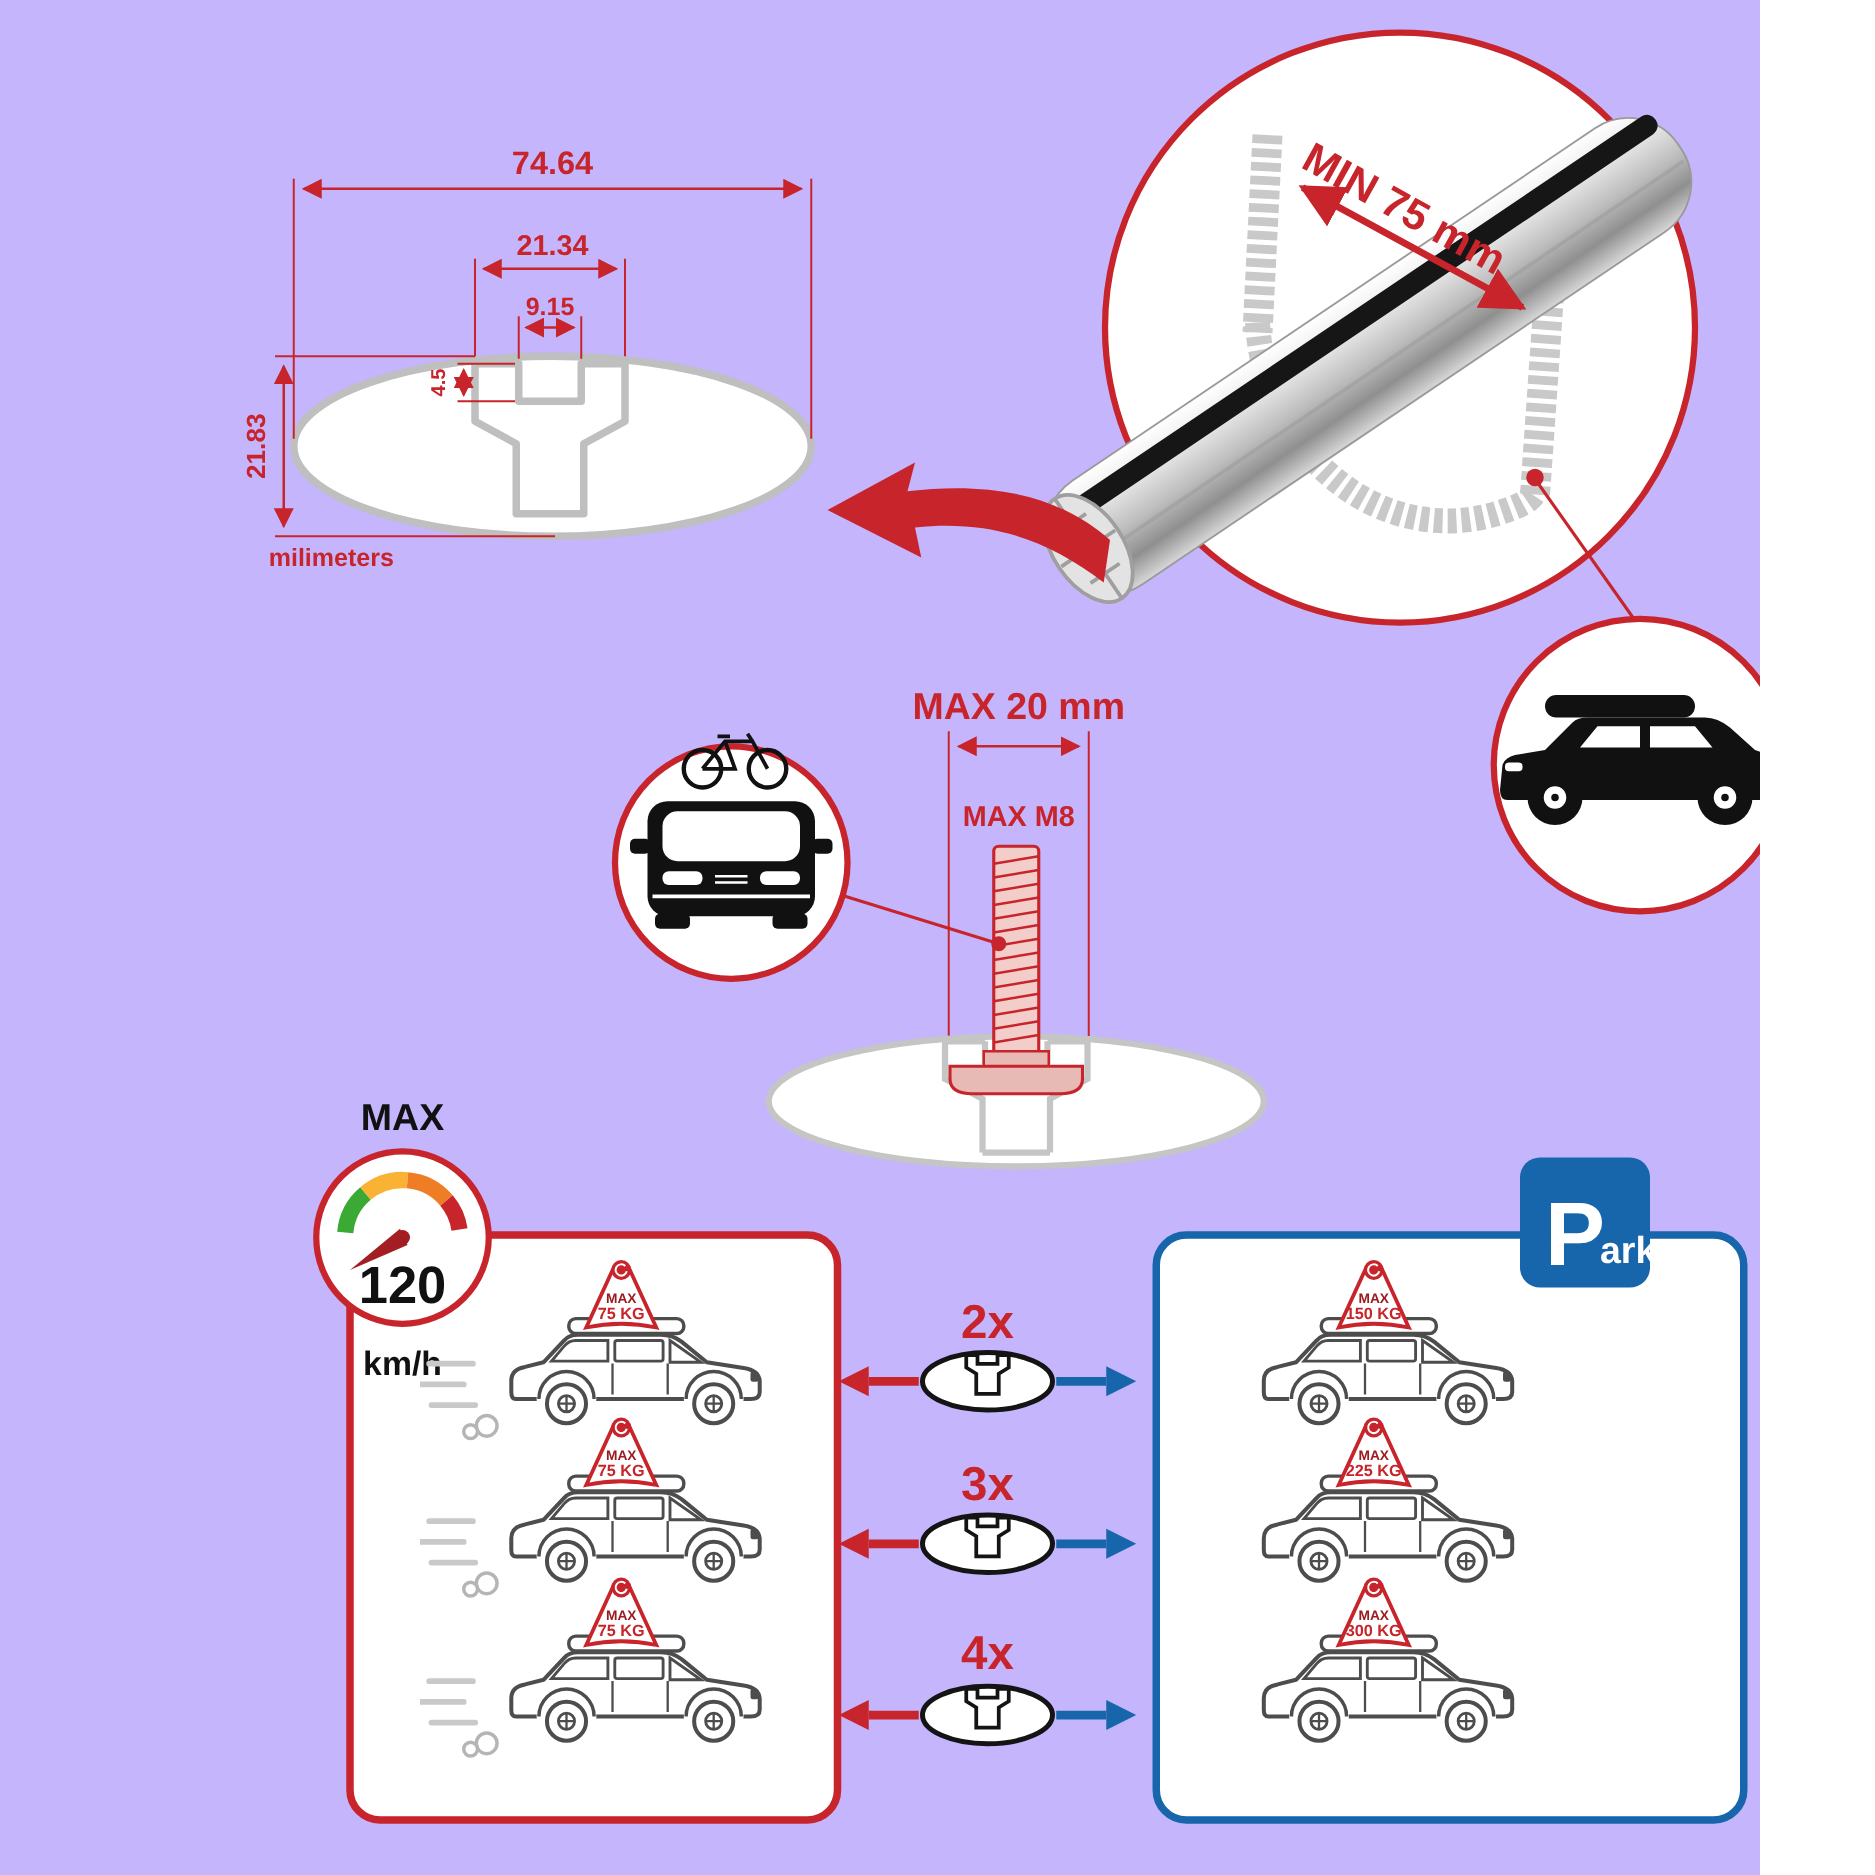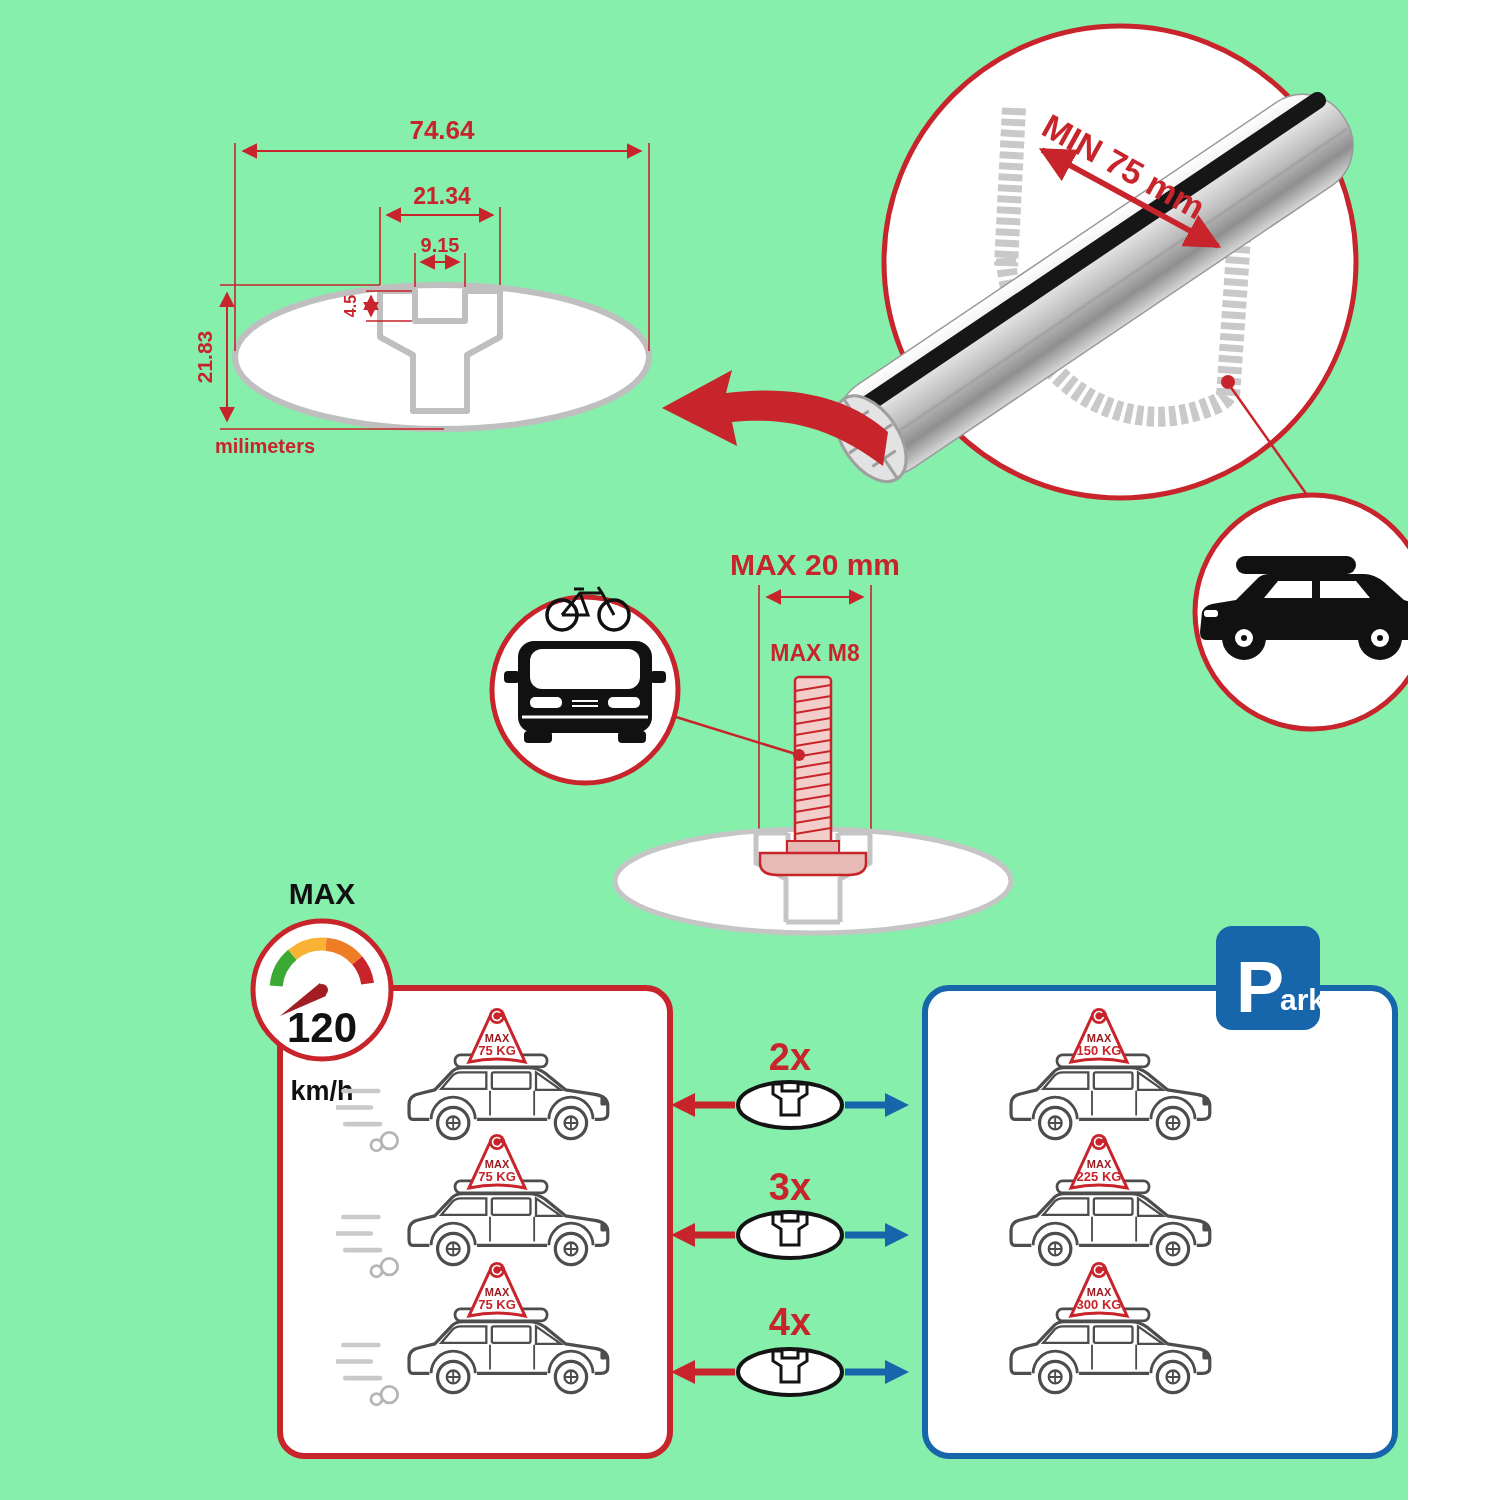--- a/index.html
+++ b/index.html
@@ -1,16 +1,16 @@
 <!DOCTYPE html>
 <html><head>
 <meta charset="utf-8">
 <style>
   html,body{margin:0;padding:0;background:#ffffff;}
-  .canvas{position:relative;width:1408px;height:1500px;background:#86efac;overflow:hidden;
+  .canvas{position:relative;width:1408px;height:1500px;background:#c4b5fd;overflow:hidden;
           font-family:"Liberation Sans",sans-serif;}
   .abs{position:absolute;}
   svg{font-family:"Liberation Sans",sans-serif;}
   svg text{font-weight:bold;}
 </style>
 </head>
 <body>
 
 <div class="canvas">
 

